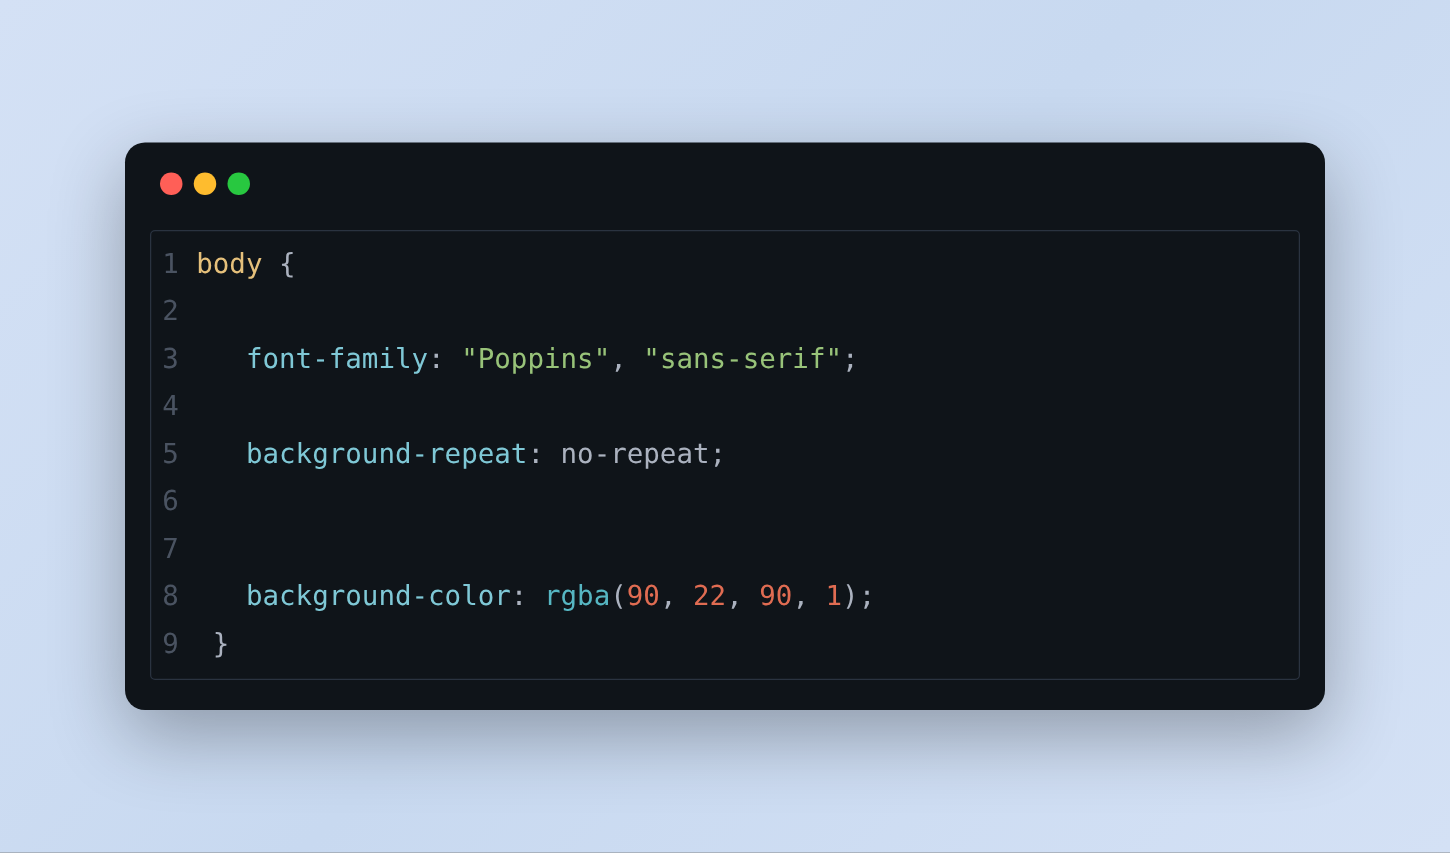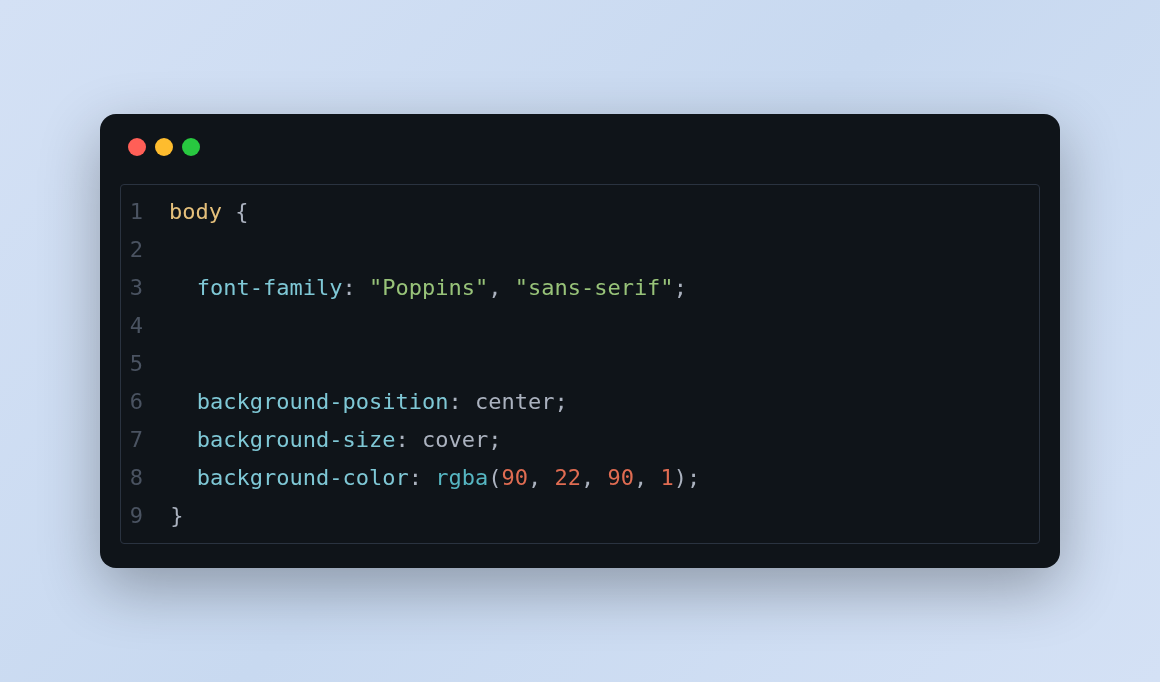--- a/index.html
+++ b/index.html
@@ -52,21 +52,21 @@
       color: #4a5361;
       width: 36px;
       text-align: right;
       padding-right: 14px;
       user-select: none;
       flex-shrink: 0;
     }
     .line-content {
       color: #abb2bf;
     }
-    .tok-selector { color: #e5c07b; margin-left: 12px; }
+    .tok-selector { color: #e5c07b; }
     .tok-property { color: #7fc8d6; }
     .tok-punct { color: #abb2bf; }
     .tok-number { color: #e06c52; }
     .tok-string { color: #98c379; }
     .tok-func { color: #56b6c2; }
     .tok-value { color: #abb2bf; }
     .tok-brace { color: #abb2bf; }
   </style>
 </head>
 <body>
@@ -75,19 +75,19 @@
   <div class="titlebar">
     <div class="dot dot-red"></div>
     <div class="dot dot-yellow"></div>
     <div class="dot dot-green"></div>
   </div>
   <div class="code-container" id="code-lines">
   <div class="code-line"><span class="line-number">1</span><span class="line-content"><span class="tok-selector">body</span><span> </span><span class="tok-brace">{</span></span></div>
       <div class="code-line"><span class="line-number">2</span></div>
       <div class="code-line"><span class="line-number">3</span><span class="line-content"><span>   </span><span class="tok-property">font-family</span><span class="tok-punct">: </span><span class="tok-string">"Poppins"</span><span class="tok-punct">, </span><span class="tok-string">"sans-serif"</span><span class="tok-punct">;</span></span></div>
       <div class="code-line"><span class="line-number">4</span></div>
-      <div class="code-line"><span class="line-number">5</span></div>
-      <div class="code-line"><span class="line-number">6</span><span class="line-content"><span>   </span><span class="tok-property">background-position</span><span class="tok-punct">: </span><span class="tok-value">center</span><span class="tok-punct">;</span></span></div>
-      <div class="code-line"><span class="line-number">7</span><span class="line-content"><span>   </span><span class="tok-property">background-size</span><span class="tok-punct">: </span><span class="tok-value">cover</span><span class="tok-punct">;</span></span></div>
+      <div class="code-line"><span class="line-number">5</span><span class="line-content"><span>   </span><span class="tok-property">background-repeat</span><span class="tok-punct">: </span><span class="tok-value">no-repeat</span><span class="tok-punct">;</span></span></div>
+      <div class="code-line"><span class="line-number">6</span></div>
+      <div class="code-line"><span class="line-number">7</span></div>
       <div class="code-line"><span class="line-number">8</span><span class="line-content"><span>   </span><span class="tok-property">background-color</span><span class="tok-punct">: </span><span class="tok-func">rgba</span><span class="tok-punct">(</span><span class="tok-number">90</span><span class="tok-punct">, </span><span class="tok-number">22</span><span class="tok-punct">, </span><span class="tok-number">90</span><span class="tok-punct">, </span><span class="tok-number">1</span><span class="tok-punct">)</span><span class="tok-punct">;</span></span></div>
       <div class="code-line"><span class="line-number">9</span><span class="line-content"><span> </span><span class="tok-brace">}</span></span></div>
     </div>
 </div>
 
 </body></html>

